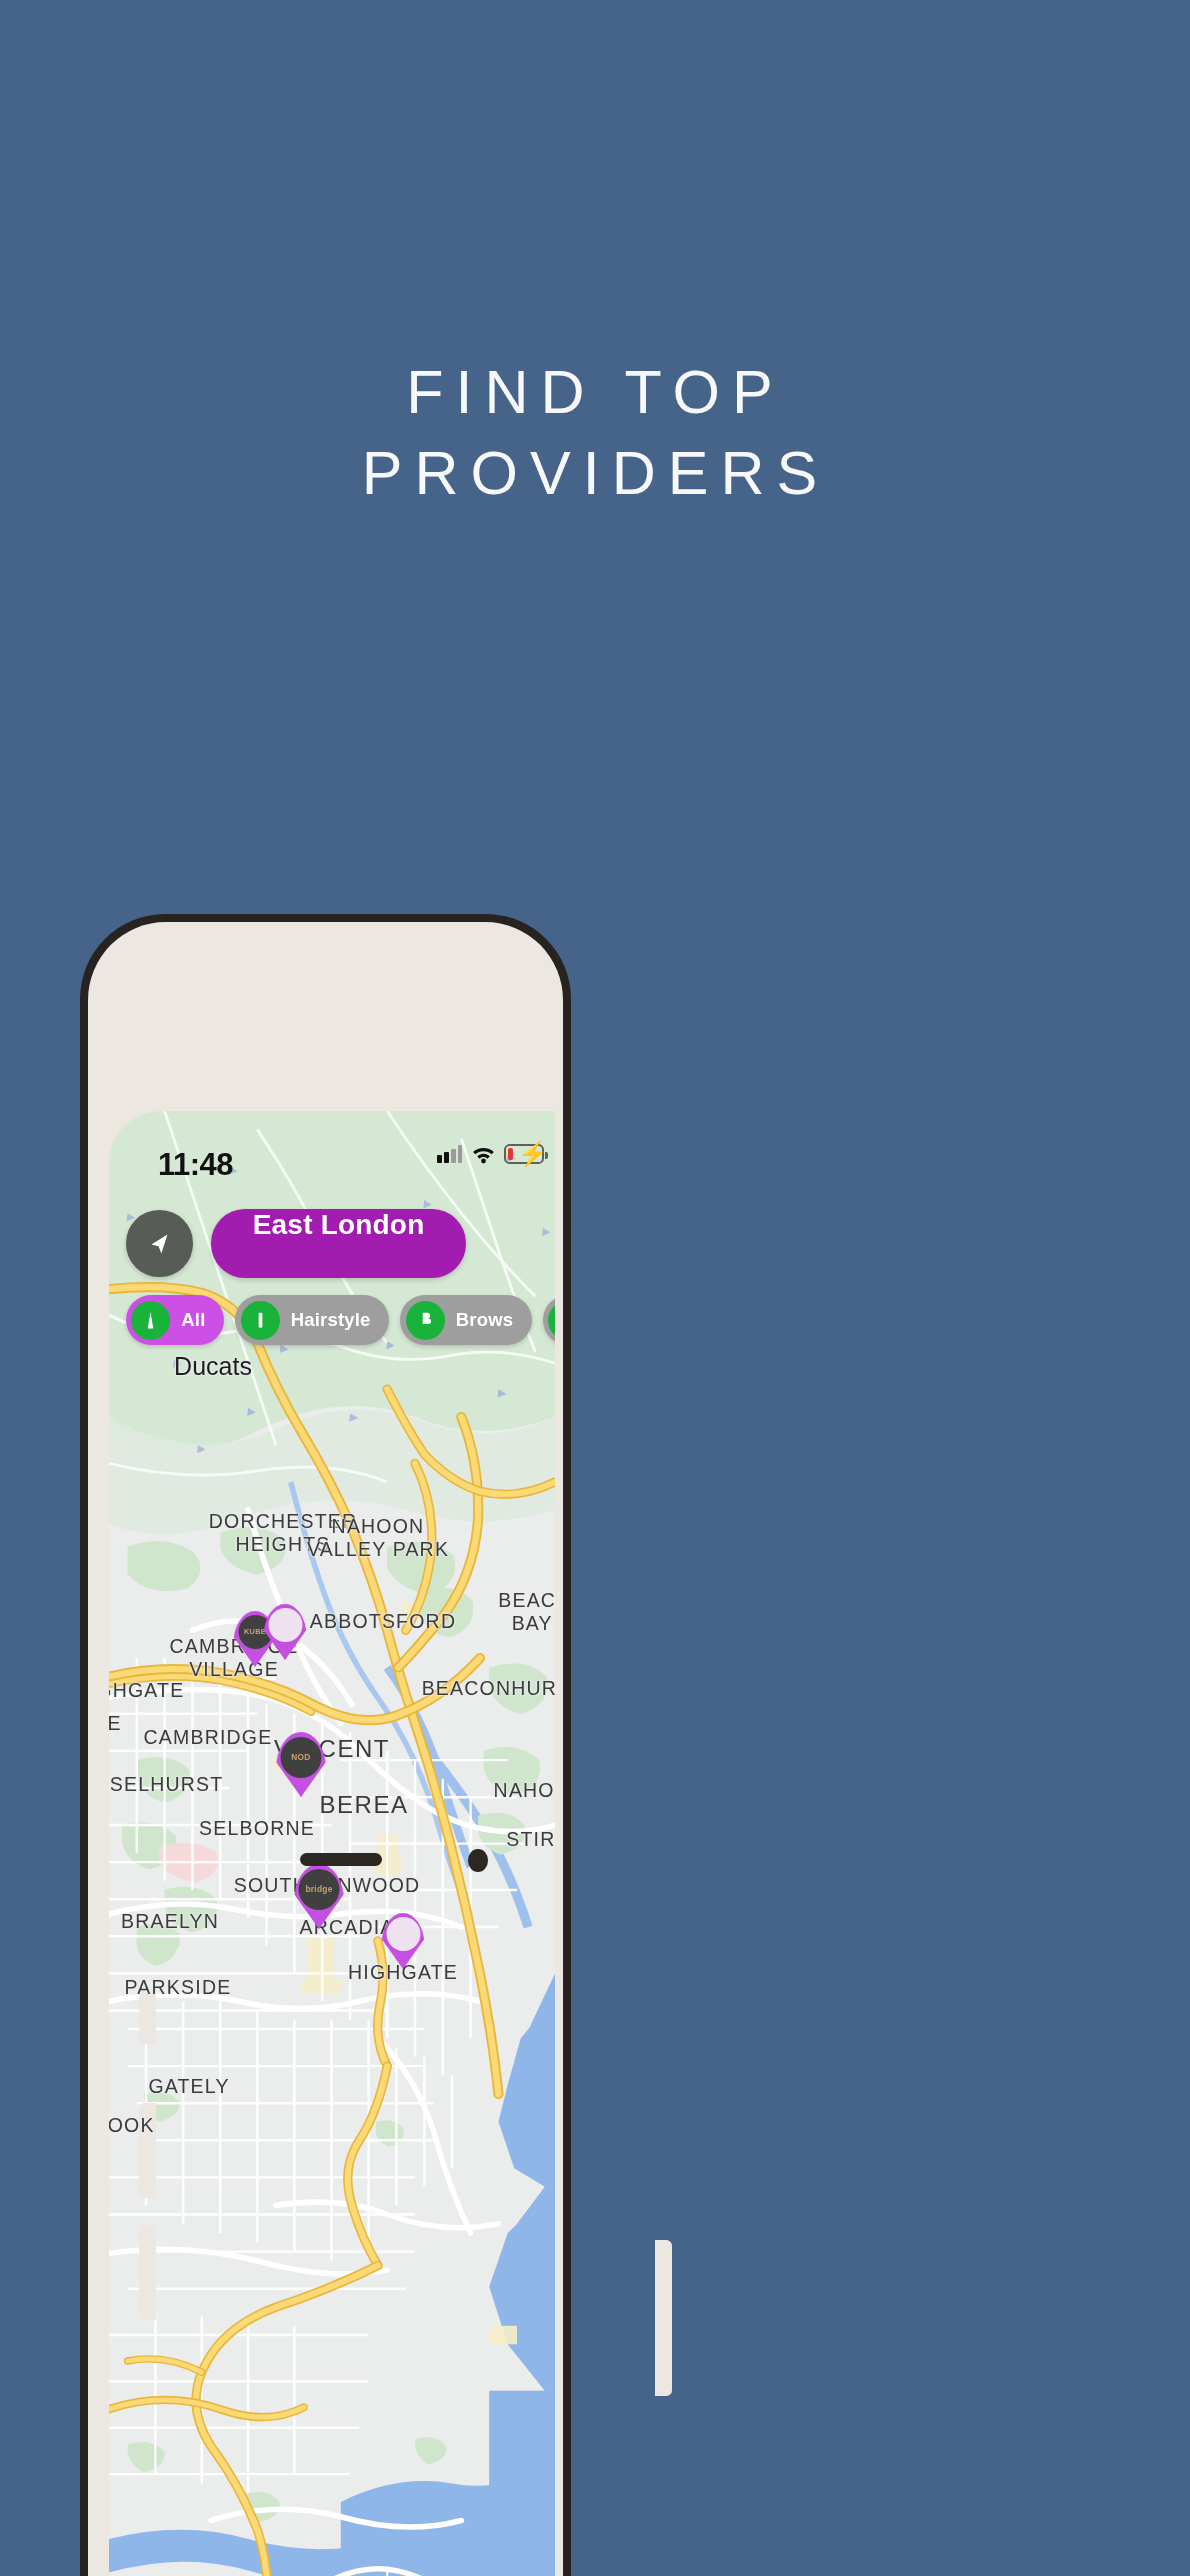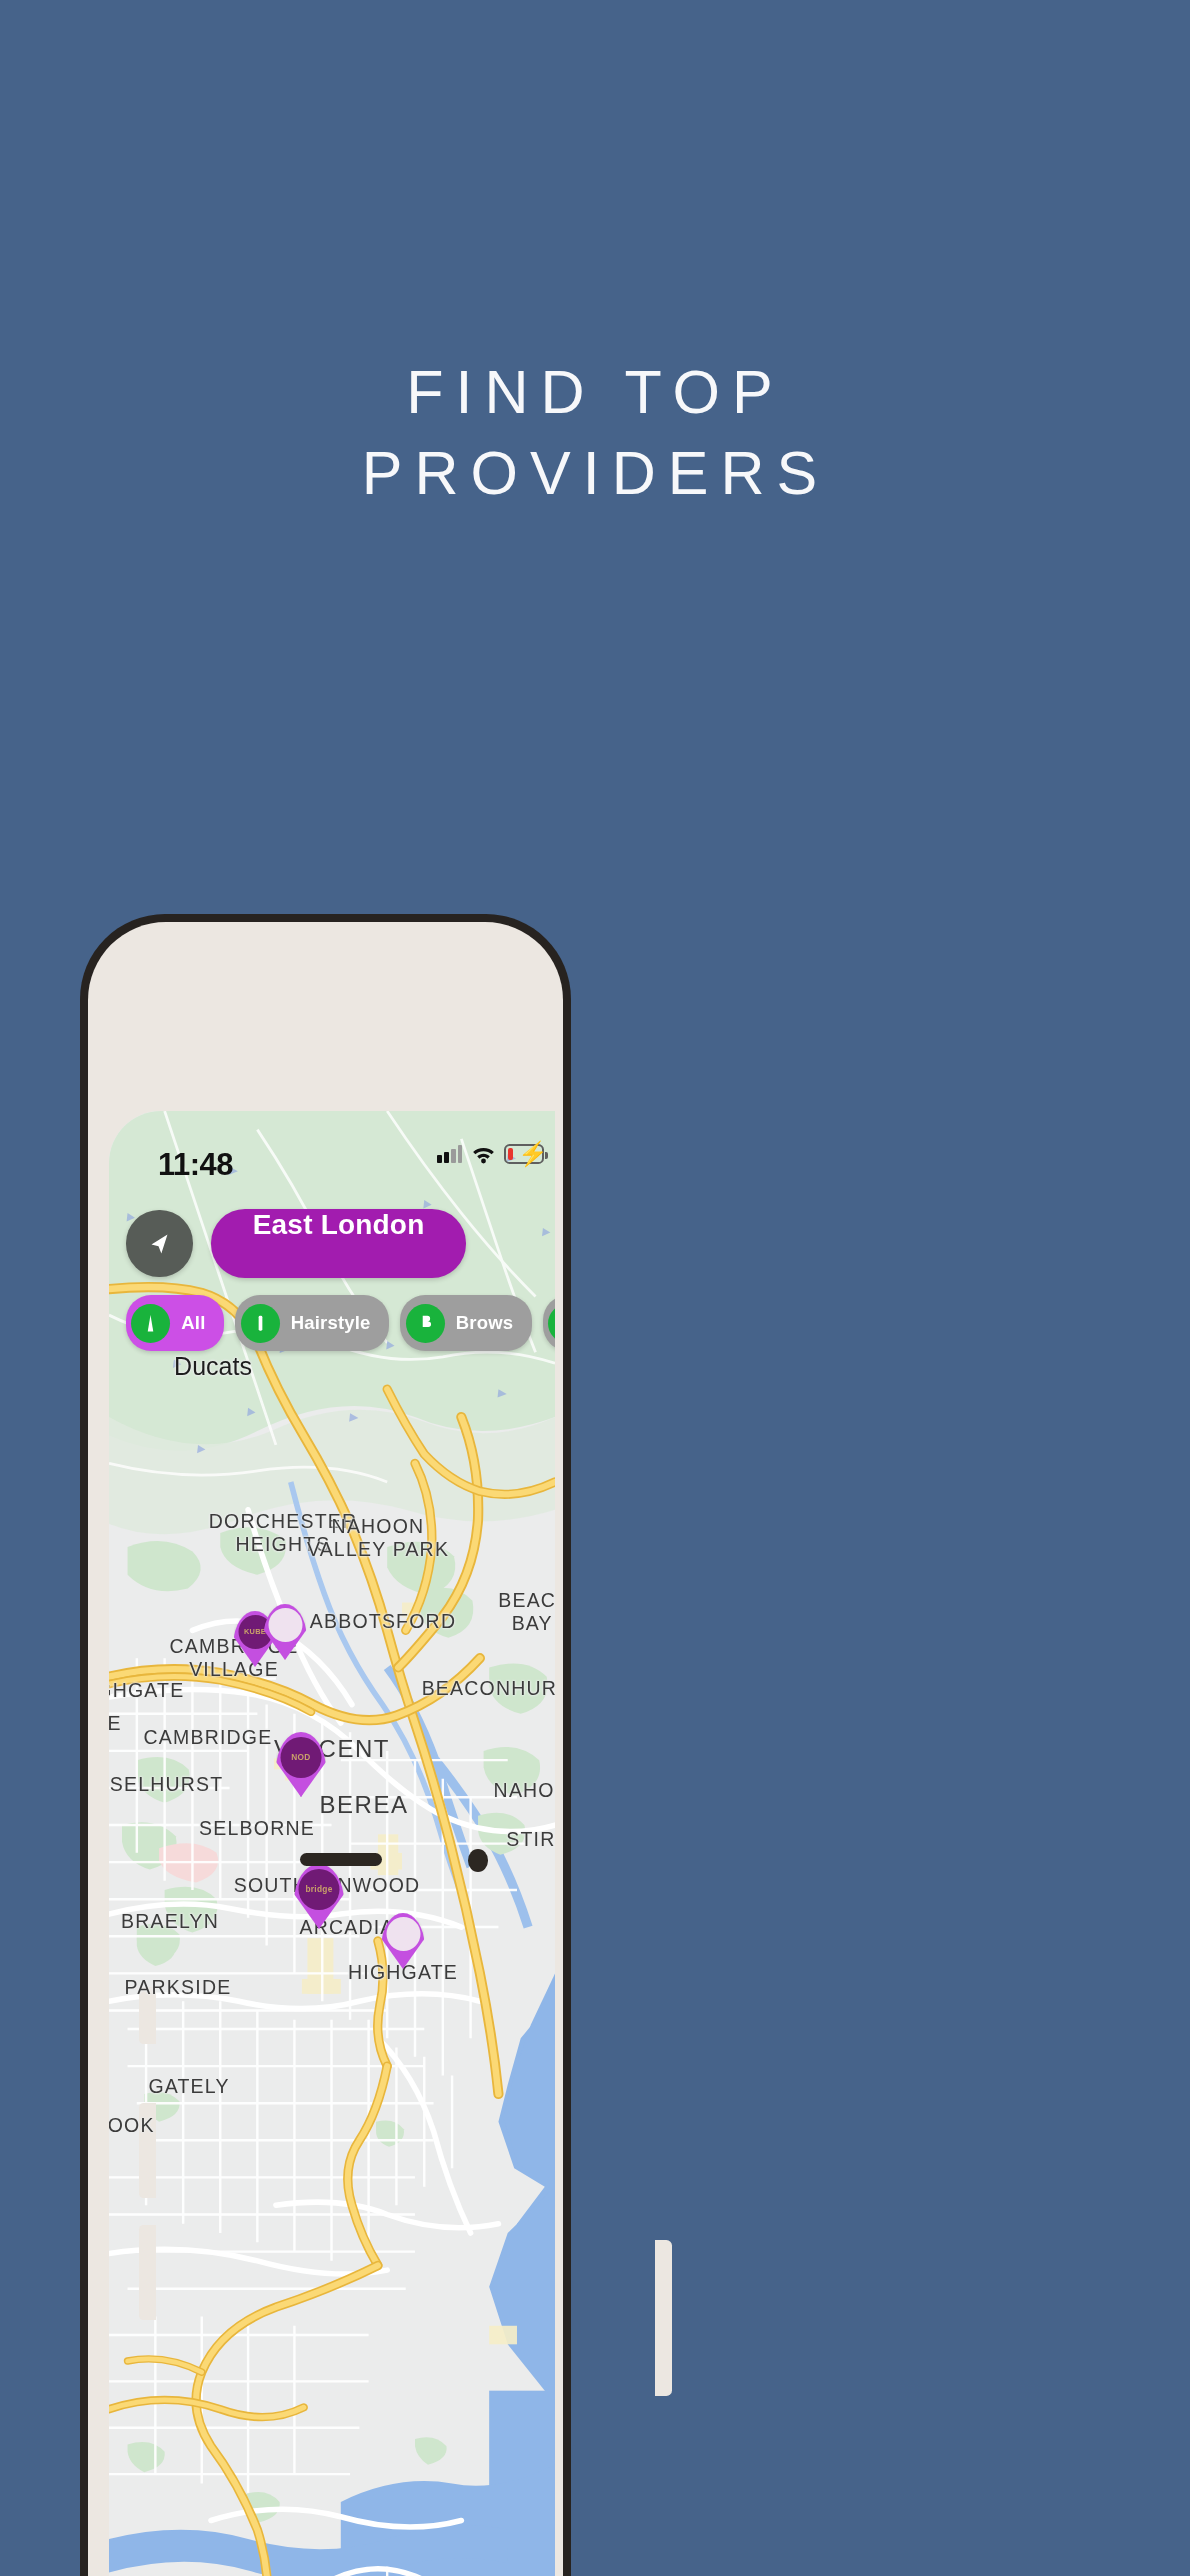--- a/index.html
+++ b/index.html
@@ -195,21 +195,21 @@
     left:0; top:184px;
     display:flex;
     align-items:center;
     gap:11px;
     padding-left:16.7px;
     z-index:25;
     white-space:nowrap;
   }
   .chip {
     display:flex; align-items:center;
-    height:56px;
+    height:50px;
     border-radius:25px;
     background:#9e9e9e;
     padding:0 18.5px 0 5.6px;
     box-shadow:0 1.9px 4.6px rgba(0,0,0,.16);
     flex:0 0 auto;
   }
   .chip.active { background:#d14ce8; background:#cc4fe6; }
   .chip-badge {
     width:39px; height:39px;
     border-radius:19.5px;
@@ -264,21 +264,21 @@
     border-left:14px solid transparent;
     border-right:14px solid transparent;
     border-top:28px solid #c44fe0;
   }
   .pin .ava {
     position:absolute;
     left:50%; top:4.6px;
     transform:translateX(-50%);
     width:41px; height:41px;
     border-radius:50%;
-    background:#701a75;
+    background:#404040;
     overflow:hidden;
     display:flex; align-items:center; justify-content:center;
     font-size:8.3px; color:#c9a06a; font-weight:700;
     letter-spacing:0.3px;
   }
   .pin .ava.light { background:#efe2ef; color:#3c2c2c; }
   .pin.small { width:43px; height:56px; }
   .pin.small .ava { width:34px; height:34px; top:3.7px; font-size:7.4px; }
   .pin.small .tip { top:31px; border-left-width:12px; border-right-width:12px; border-top-width:24px; }
 </style>

